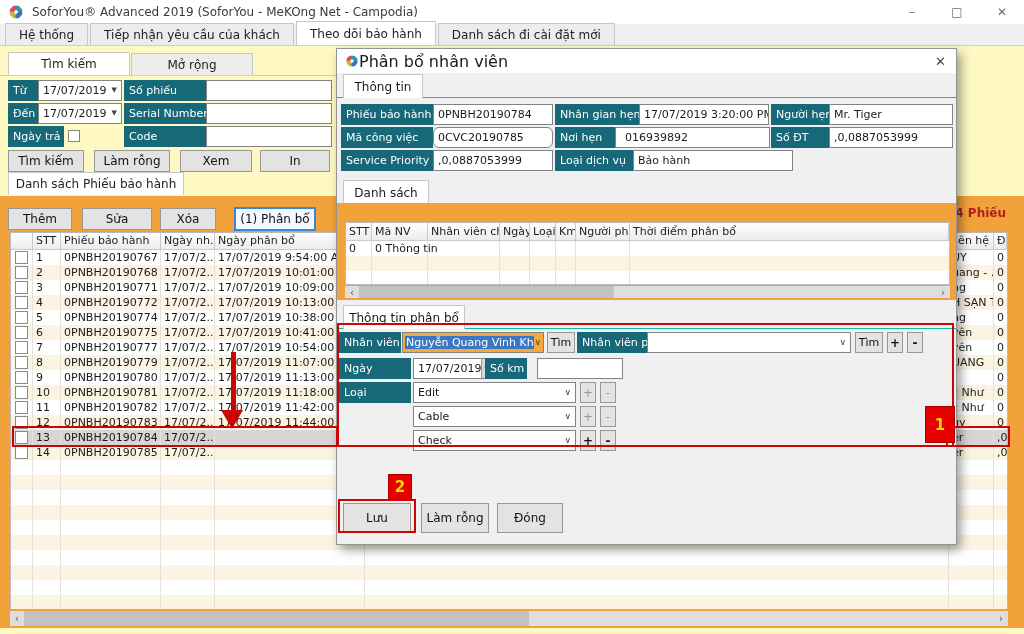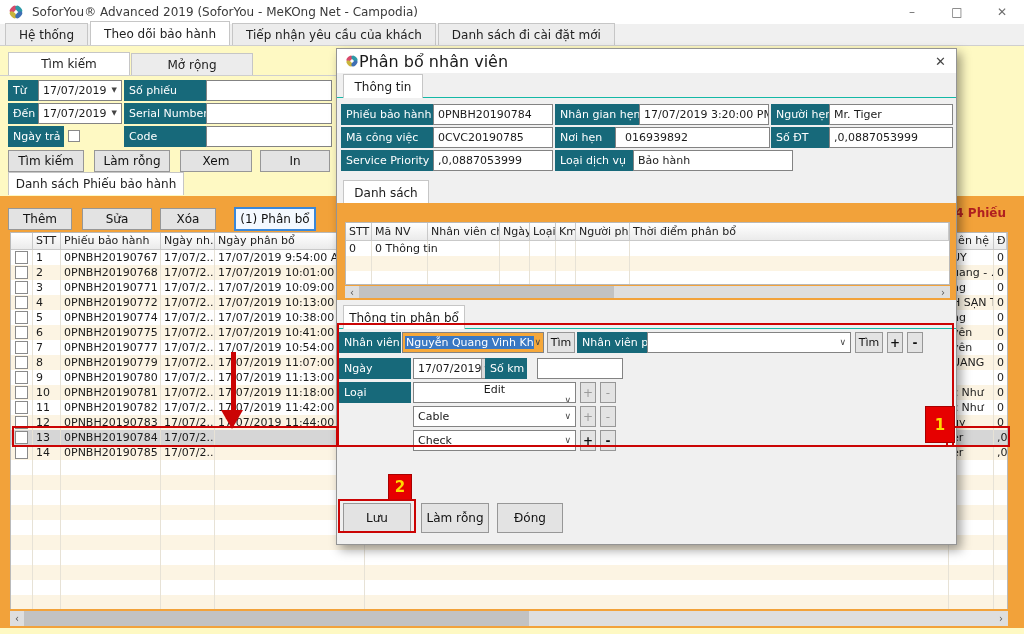--- a/index.html
+++ b/index.html
@@ -76,22 +76,22 @@
       <ellipse cx="10.8" cy="10.8" rx="4.2" ry="2.4" transform="rotate(-45 10.8 10.8)" fill="#3f6fb4"></ellipse>
     </svg>
     <span class="title-text">SoforYou®  Advanced 2019 (SoforYou - MeKOng Net - Campodia)</span>
     <span class="wctl" style="left:895px;">–</span>
     <span class="wctl" style="left:940px;">□</span>
     <span class="wctl" style="left:985px;">✕</span>
   </div>
 
   <div class="abs tabstrip" style="left:0;top:24px;width:1024px;height:22px;padding-left:5px;">
     <div class="tab">Hệ thống</div>
+    <div class="tab">Tiếp nhận yêu cầu của khách</div>
     <div class="tab active">Theo dõi bảo hành</div>
-    <div class="tab">Tiếp nhận yêu cầu của khách</div>
     <div class="tab">Danh sách đi cài đặt mới</div>
   </div>
 
   <div class="abs" style="left:0;top:48px;width:336px;height:148px;">
     <div class="abs tab active" style="left:8px;top:4px;width:122px;height:23px;">Tìm kiếm</div>
     <div class="abs tab" style="left:131px;top:5px;width:122px;height:22px;">Mở rộng</div>
     <div class="abs" style="left:0;top:27px;width:336px;height:1px;background:#cfcfcf;"></div>
 
     <div class="abs tl" style="left:8px;top:32px;width:30px;height:21px;">Từ</div>
     <div class="abs fld" style="left:38px;top:32px;width:84px;height:21px;">
@@ -449,21 +449,21 @@
     <div class="abs tl" style="left:218px;top:55px;width:84px;height:21px;">Nhân gian hẹn</div>
     <div class="abs fld" style="left:302px;top:55px;width:130px;height:21px;">
         <span>17/07/2019 3:20:00 PM</span>
       </div>
     <div class="abs tl" style="left:434px;top:55px;width:58px;height:21px;">Người hẹn</div>
     <div class="abs fld" style="left:492px;top:55px;width:124px;height:21px;">
         <span>Mr. Tiger</span>
       </div>
 
     <div class="abs tl" style="left:4px;top:78px;width:92px;height:21px;">Mã công việc</div>
-    <div class="abs fld" style="left:96px;top:78px;width:120px;height:21px;">
+    <div class="abs fld" style="left:96px;top:78px;width:120px;height:21px;border-radius:6px;">
         <span>0CVC20190785</span>
       </div>
     <div class="abs tl" style="left:218px;top:78px;width:60px;height:21px;">Nơi hẹn</div>
     <div class="abs fld" style="left:278px;top:78px;width:155px;height:21px;padding-left:9px;">
         <span>016939892</span>
       </div>
     <div class="abs tl" style="left:434px;top:78px;width:58px;height:21px;text-align:center;">Số ĐT</div>
     <div class="abs fld" style="left:492px;top:78px;width:124px;height:21px;">
         <span>,0,0887053999</span>
       </div>
@@ -556,21 +556,21 @@
     <div class="abs fld" style="left:76px;top:309px;width:80px;height:21px;padding:0 0 0 4px;">
       <span>17/07/2019</span>
       <span class="dbtn">▼</span>
     </div>
     <div class="abs tl" style="left:148px;top:309px;width:42px;height:21px;">Số km</div>
     <div class="abs fld" style="left:200px;top:309px;width:86px;height:21px;">
         <span></span>
       </div>
 
     <div class="abs tl" style="left:2px;top:333px;width:72px;height:21px;">Loại</div>
-    <div class="abs fld" style="left:76px;top:333px;width:163px;height:21px;flex-direction:column;">
+    <div class="abs fld" style="left:76px;top:333px;width:163px;height:21px;">
       <span>Edit</span>
       <span class="chv">∨</span>
     </div>
     <div class="abs btn mini disabled" style="left:243px;top:333px;">+</div>
     <div class="abs btn mini disabled" style="left:263px;top:333px;">-</div>
 
     <div class="abs fld" style="left:76px;top:357px;width:163px;height:21px;">
       <span>Cable</span>
       <span class="chv">∨</span>
     </div>

